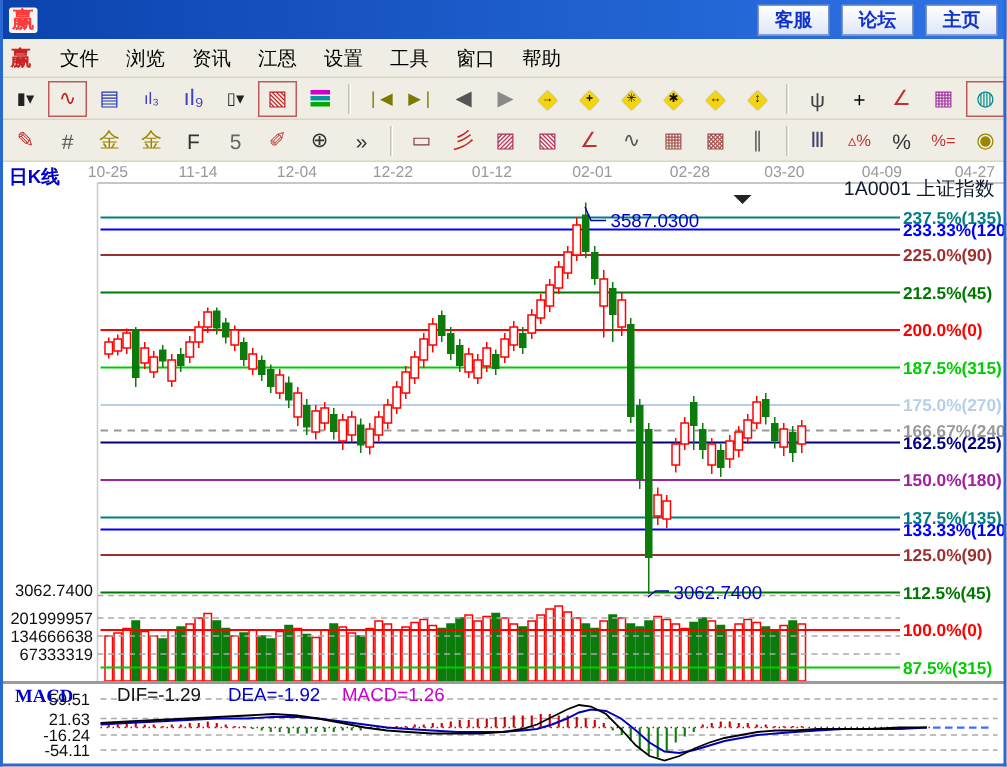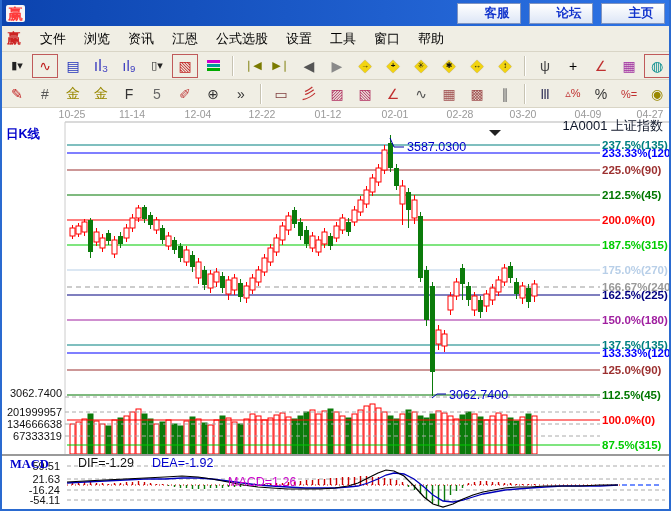--- a/index.html
+++ b/index.html
@@ -10,21 +10,21 @@
   
   .titlebar{position:absolute;top:0;left:0;width:671px;height:26px;
             background:linear-gradient(90deg,#0b43ae,#2e74e6);display:flex;align-items:center;
             padding:0 6px;box-sizing:border-box;color:#fff;z-index:10;}
   .title-logo{color:#ff3b3b;font-weight:bold;font-size:15px;background:#f6f6f6;
               padding:0 2px;margin-right:5px;line-height:17px;border-radius:2px;}
   .title-text{font-size:12.5px;white-space:nowrap;}
   .title-btns{margin-left:auto;display:flex;}
   .win-btn{width:46px;height:19px;margin-left:8px;font-size:12.5px;font-weight:bold;color:#1133cc;
            background:linear-gradient(#ffffff,#dde6f6);border:1px solid #7f93c0;
-           display:flex;align-items:center;justify-content:center;cursor:pointer;padding-left:16px;}
+           display:flex;align-items:center;justify-content:center;cursor:pointer;}
   
   .menubar{position:absolute;top:26px;left:0;width:671px;height:26px;background:#f0eee4;
            border-bottom:1px solid #d9d5c6;display:flex;align-items:center;padding:0 7px;
            box-sizing:border-box;font-size:13px;z-index:10;}
   .menu-logo{color:#cc2222;font-weight:bold;font-size:14px;margin-right:10px;}
   .menu-item{padding:2px 9px;cursor:pointer;}
   
   .toolbar{position:absolute;left:0;width:671px;height:28px;background:#f0eee4;
            border-bottom:1px solid #d9d5c6;display:flex;align-items:center;padding:0 3px;
            box-sizing:border-box;z-index:10;}
@@ -34,26 +34,26 @@
   .tbtn.hl{border-color:#c05a5a;}
   .tsep{width:0;height:20px;border-left:1px solid #c7c3b2;border-right:1px solid #ffffff;margin:0 5px;}
   .dg{color:#f2d410;font-size:17px;text-shadow:0 0 1px #987;}
   .dov{position:absolute;font-size:8px;color:#111;font-weight:bold;}
   .flagico{display:flex;flex-direction:column;gap:1px;}
   .flagico i{width:13px;height:3px;display:block;}
   
   #chartwrap{position:absolute;top:108px;left:0;width:671px;height:403px;background:#fff;z-index:5;}
   #chartsvg{position:absolute;top:0;left:0;}
   .ovl{position:absolute;z-index:20;white-space:nowrap;}
-  .lbl-period{top:110px;left:6px;color:#0000cc;font-weight:bold;font-size:12.5px;margin-top:16px;}
+  .lbl-period{top:110px;left:6px;color:#0000cc;font-weight:bold;font-size:12.5px;}
   .lbl-symbol{top:117px;right:8px;color:#0f172a;font-size:13px;}
   .lbl-macd{top:457px;left:10px;color:#0000cc;font-weight:bold;font-size:12.5px;font-family:Liberation Serif, serif;}
   .lbl-dif{top:456px;left:78px;color:#111;font-size:12.5px;text-align:center;}
   .lbl-dea{top:456px;left:152px;color:#0000cc;font-size:12.5px;}
-  .lbl-macdv{top:456px;left:228px;color:#cc00cc;font-size:12.5px;margin-top:19px;}
+  .lbl-macdv{top:456px;left:228px;color:#cc00cc;font-size:12.5px;}
 </style>
 </head>
 <body>
 
 <div class="frame"></div>
 
 <div class="titlebar">
   <span class="title-logo">赢</span>
   <span class="title-btns">
       <span class="win-btn">客服</span>
@@ -62,40 +62,39 @@
     </span>
 </div>
 
 <div class="menubar">
   <span class="menu-logo">赢</span>
   <span id="menu-items" style="display:flex;font-family:Liberation Mono, monospace;">
       <span class="menu-item">文件</span>
       <span class="menu-item">浏览</span>
       <span class="menu-item">资讯</span>
       <span class="menu-item">江恩</span>
-      <span class="menu-item">公式选股</span>
       <span class="menu-item">设置</span>
       <span class="menu-item">工具</span>
       <span class="menu-item">窗口</span>
       <span class="menu-item">帮助</span>
     </span>
 </div>
 
 <div class="toolbar" id="toolbar1">
     <span class="tbtn">
       <span style="color: rgb(34, 34, 34); font-size: 11px;">▮▾</span>
     </span>
     <span class="tbtn hl">
       <span style="color: rgb(192, 32, 32);">∿</span>
     </span>
     <span class="tbtn">
       <span style="color: rgb(34, 51, 187);">▤</span>
     </span>
     <span class="tbtn">
-      <span style="color: rgb(64, 64, 192); font-size: 16px; text-align: right;">ıl₃</span>
+      <span style="color: rgb(64, 64, 192); font-size: 11px; text-align: right;">ıl₃</span>
     </span>
     <span class="tbtn">
       <span style="color: rgb(64, 64, 192); font-size: 15px;">ıl₉</span>
     </span>
     <span class="tbtn">
       <span style="color: rgb(34, 34, 34); font-size: 11px;">▯▾</span>
     </span>
     <span class="tbtn hl">
       <span style="color: rgb(192, 32, 32);">▧</span>
     </span>

